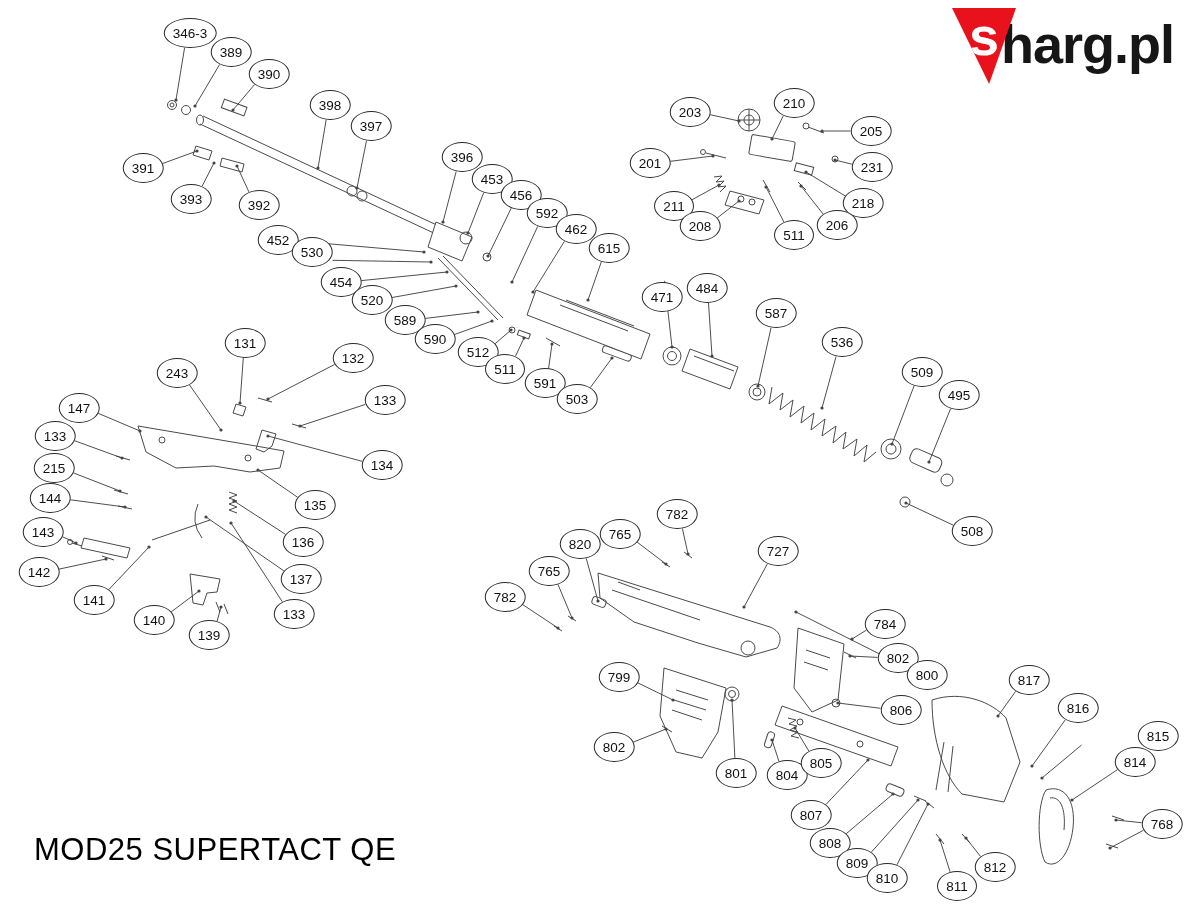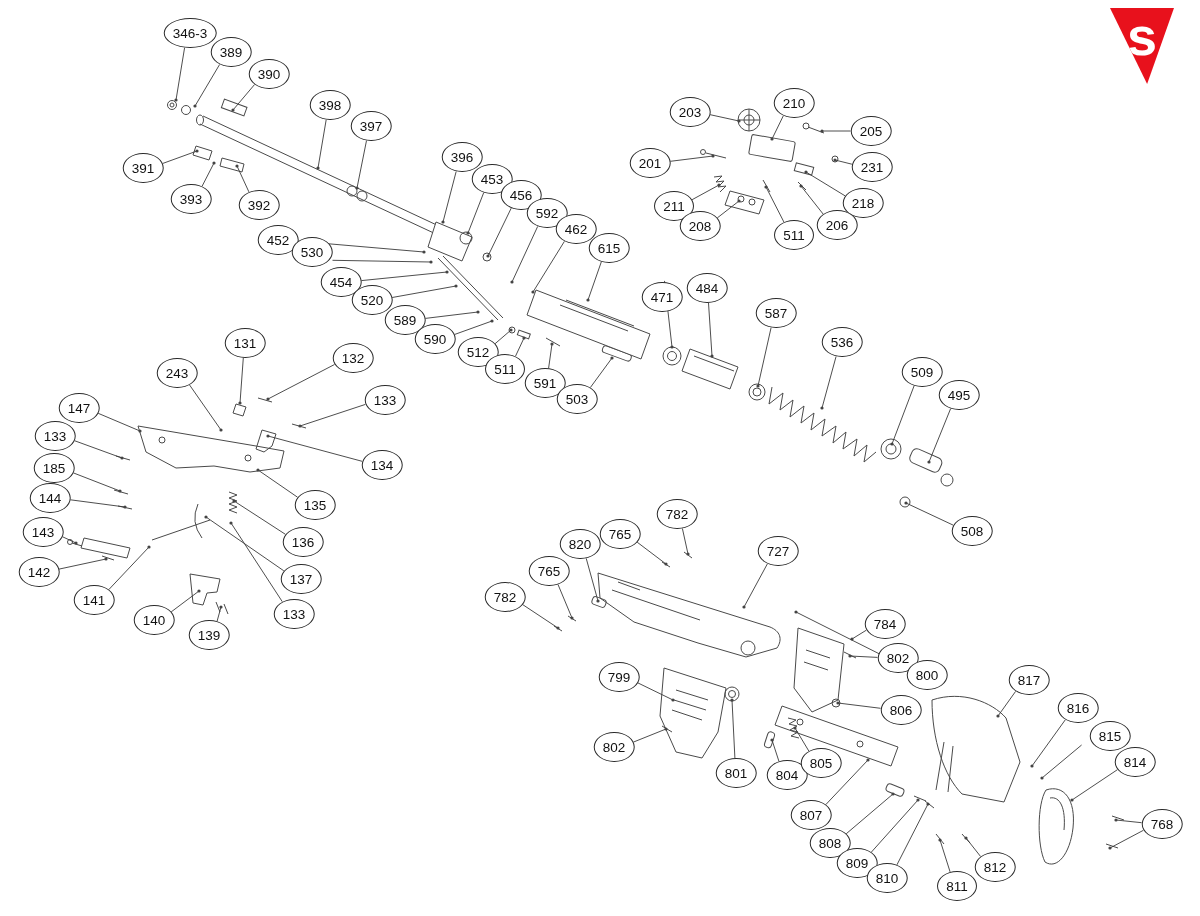--- a/index.html
+++ b/index.html
@@ -471,21 +471,21 @@
       <div class="callout" style="left: 79px; top: 408px;">
       <span>147</span>
     </div>
       <div class="callout" style="left: 55px; top: 436px;">
       <span>133</span>
     </div>
       <div class="callout" style="left: 385px; top: 400px;">
       <span>133</span>
     </div>
       <div class="callout" style="left: 54px; top: 468px;">
-      <span>185</span>
+      <span>215</span>
     </div>
       <div class="callout" style="left: 50px; top: 498px;">
       <span>144</span>
     </div>
       <div class="callout" style="left: 382px; top: 465px;">
       <span>134</span>
     </div>
       <div class="callout" style="left: 315px; top: 505px;">
       <span>135</span>
     </div>
@@ -545,21 +545,21 @@
     </div>
       <div class="callout" style="left: 1029px; top: 680px;">
       <span>817</span>
     </div>
       <div class="callout" style="left: 901px; top: 710px;">
       <span>806</span>
     </div>
       <div class="callout" style="left: 1078px; top: 708px;">
       <span>816</span>
     </div>
-      <div class="callout" style="left: 1110px; top: 736px;">
+      <div class="callout" style="left: 1158px; top: 736px;">
       <span>815</span>
     </div>
       <div class="callout" style="left: 614px; top: 747px;">
       <span>802</span>
     </div>
       <div class="callout" style="left: 1135px; top: 762px;">
       <span>814</span>
     </div>
       <div class="callout" style="left: 736px; top: 773px;">
       <span>801</span>
@@ -590,16 +590,18 @@
     </div>
       <div class="callout" style="left: 995px; top: 867px;">
       <span>812</span>
     </div>
     </div>
 
   <div id="logo">
     <div class="tri">
       <span class="s">s</span>
     </div>
+    <span class="rest">harg.pl</span>
   </div>
 
+  <div id="title">MOD25 SUPERTACT QE</div>
 
 </div>
 
 </body></html>

